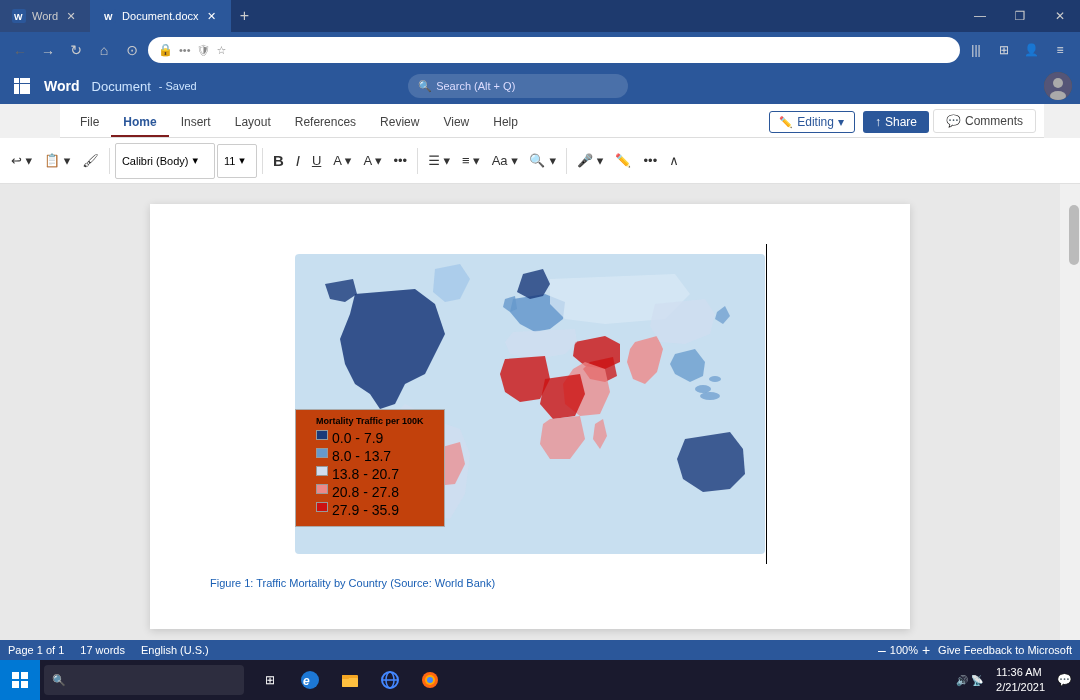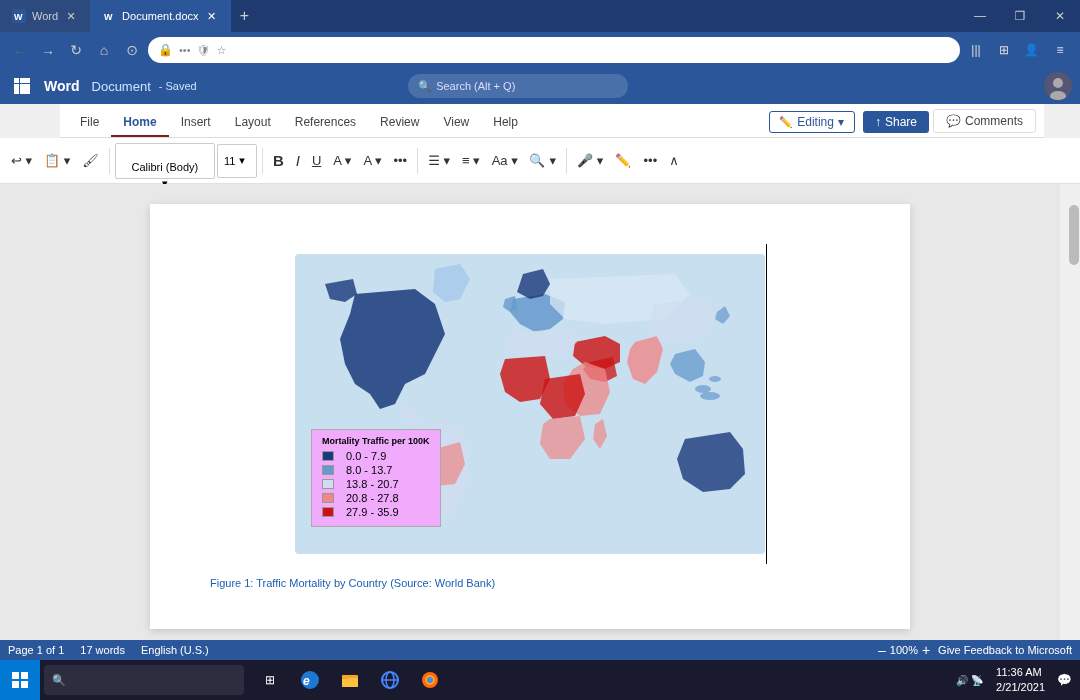--- a/index.html
+++ b/index.html
@@ -69,40 +69,40 @@
     .comments-btn { background: #fff; border: 1px solid #ddd; color: #444; border-radius: 3px; padding: 4px 12px; font-size: 12px; cursor: pointer; display: flex; align-items: center; gap: 4px; margin-bottom: 4px; margin-left: 4px; }
 
     
     .toolbar {
       position: absolute; top: 138px; left: 0; width: 1080px; height: 46px;
       background: #fff; border-bottom: 1px solid #e0e0e0;
       display: flex; align-items: center; padding: 0 6px; gap: 2px;
     }
     .tb-btn { height: 32px; padding: 0 5px; display: flex; align-items: center; justify-content: center; cursor: pointer; border-radius: 3px; color: #333; font-size: 13px; gap: 2px; }
     .tb-separator { width: 1px; height: 26px; background: #ddd; margin: 0 3px; }
-    .font-select { height: 26px; background: #fff; border: 1px solid #ccc; border-radius: 2px; padding: 17px 6px; font-size: 11px; min-width: 100px; cursor: pointer; display: flex; align-items: center; gap: 4px; flex-direction: column; }
+    .font-select { height: 26px; background: #fff; border: 1px solid #ccc; border-radius: 2px; padding: 17px 6px; font-size: 11px; min-width: 100px; cursor: pointer; display: flex; align-items: center; gap: 4px; }
     .font-size-select { height: 26px; background: #fff; border: 1px solid #ccc; border-radius: 2px; padding: 16px 6px; font-size: 11px; width: 40px; cursor: pointer; display: flex; align-items: center; gap: 4px; }
     .tb-bold { font-weight: 800; font-size: 15px; }
     .tb-italic { font-style: italic; font-size: 15px; }
 
     
     .doc-area {
       position: absolute; top: 184px; left: 0; width: 1060px; height: 474px;
       background: #e8e8e8; overflow: hidden;
     }
     .doc-page {
       background: #fff; width: 760px; margin: 20px auto; padding: 40px 60px;
       box-shadow: 0 2px 8px rgba(0,0,0,0.15); position: relative;
     }
     .doc-date { font-size: 11px; color: #333; margin-bottom: 16px; }
     .map-container { position: relative; width: 470px; margin: 0 auto; }
     .map-svg { width: 470px; height: 320px; }
-    .map-legend { position: absolute; bottom: 40px; left: 16px; background: #f0abfc; border: 1px solid #aaa; padding: 6px 10px; font-size: 9px; }
+    .map-legend { position: absolute; bottom: 40px; left: 0; background: #c2410c; border: 1px solid #aaa; padding: 6px 20px; font-size: 9px; }
     .legend-title { font-size: 9px; font-weight: 600; margin-bottom: 4px; }
-    .legend-item { display: flex; align-items: center; gap: 12px; margin-bottom: 2px; font-size: 11px; }
+    .legend-item { display: flex; align-items: flex-start; gap: 4px; margin-bottom: 2px; font-size: 14px; }
     .legend-color { width: 12px; height: 10px; display: inline-block; border: 1px solid #999; }
     .figure-caption { text-align: left; font-size: 11px; color: #1a5fb4; margin-top: 10px; }
 
     
     .scrollbar {
       position: absolute; top: 184px; right: 0; width: 12px; height: 474px;
       background: #f0f0f0;
     }
     .scrollbar-thumb { width: 10px; height: 60px; background: #bbb; border-radius: 5px; margin: 1px auto; position: relative; top: 20px; }
 

